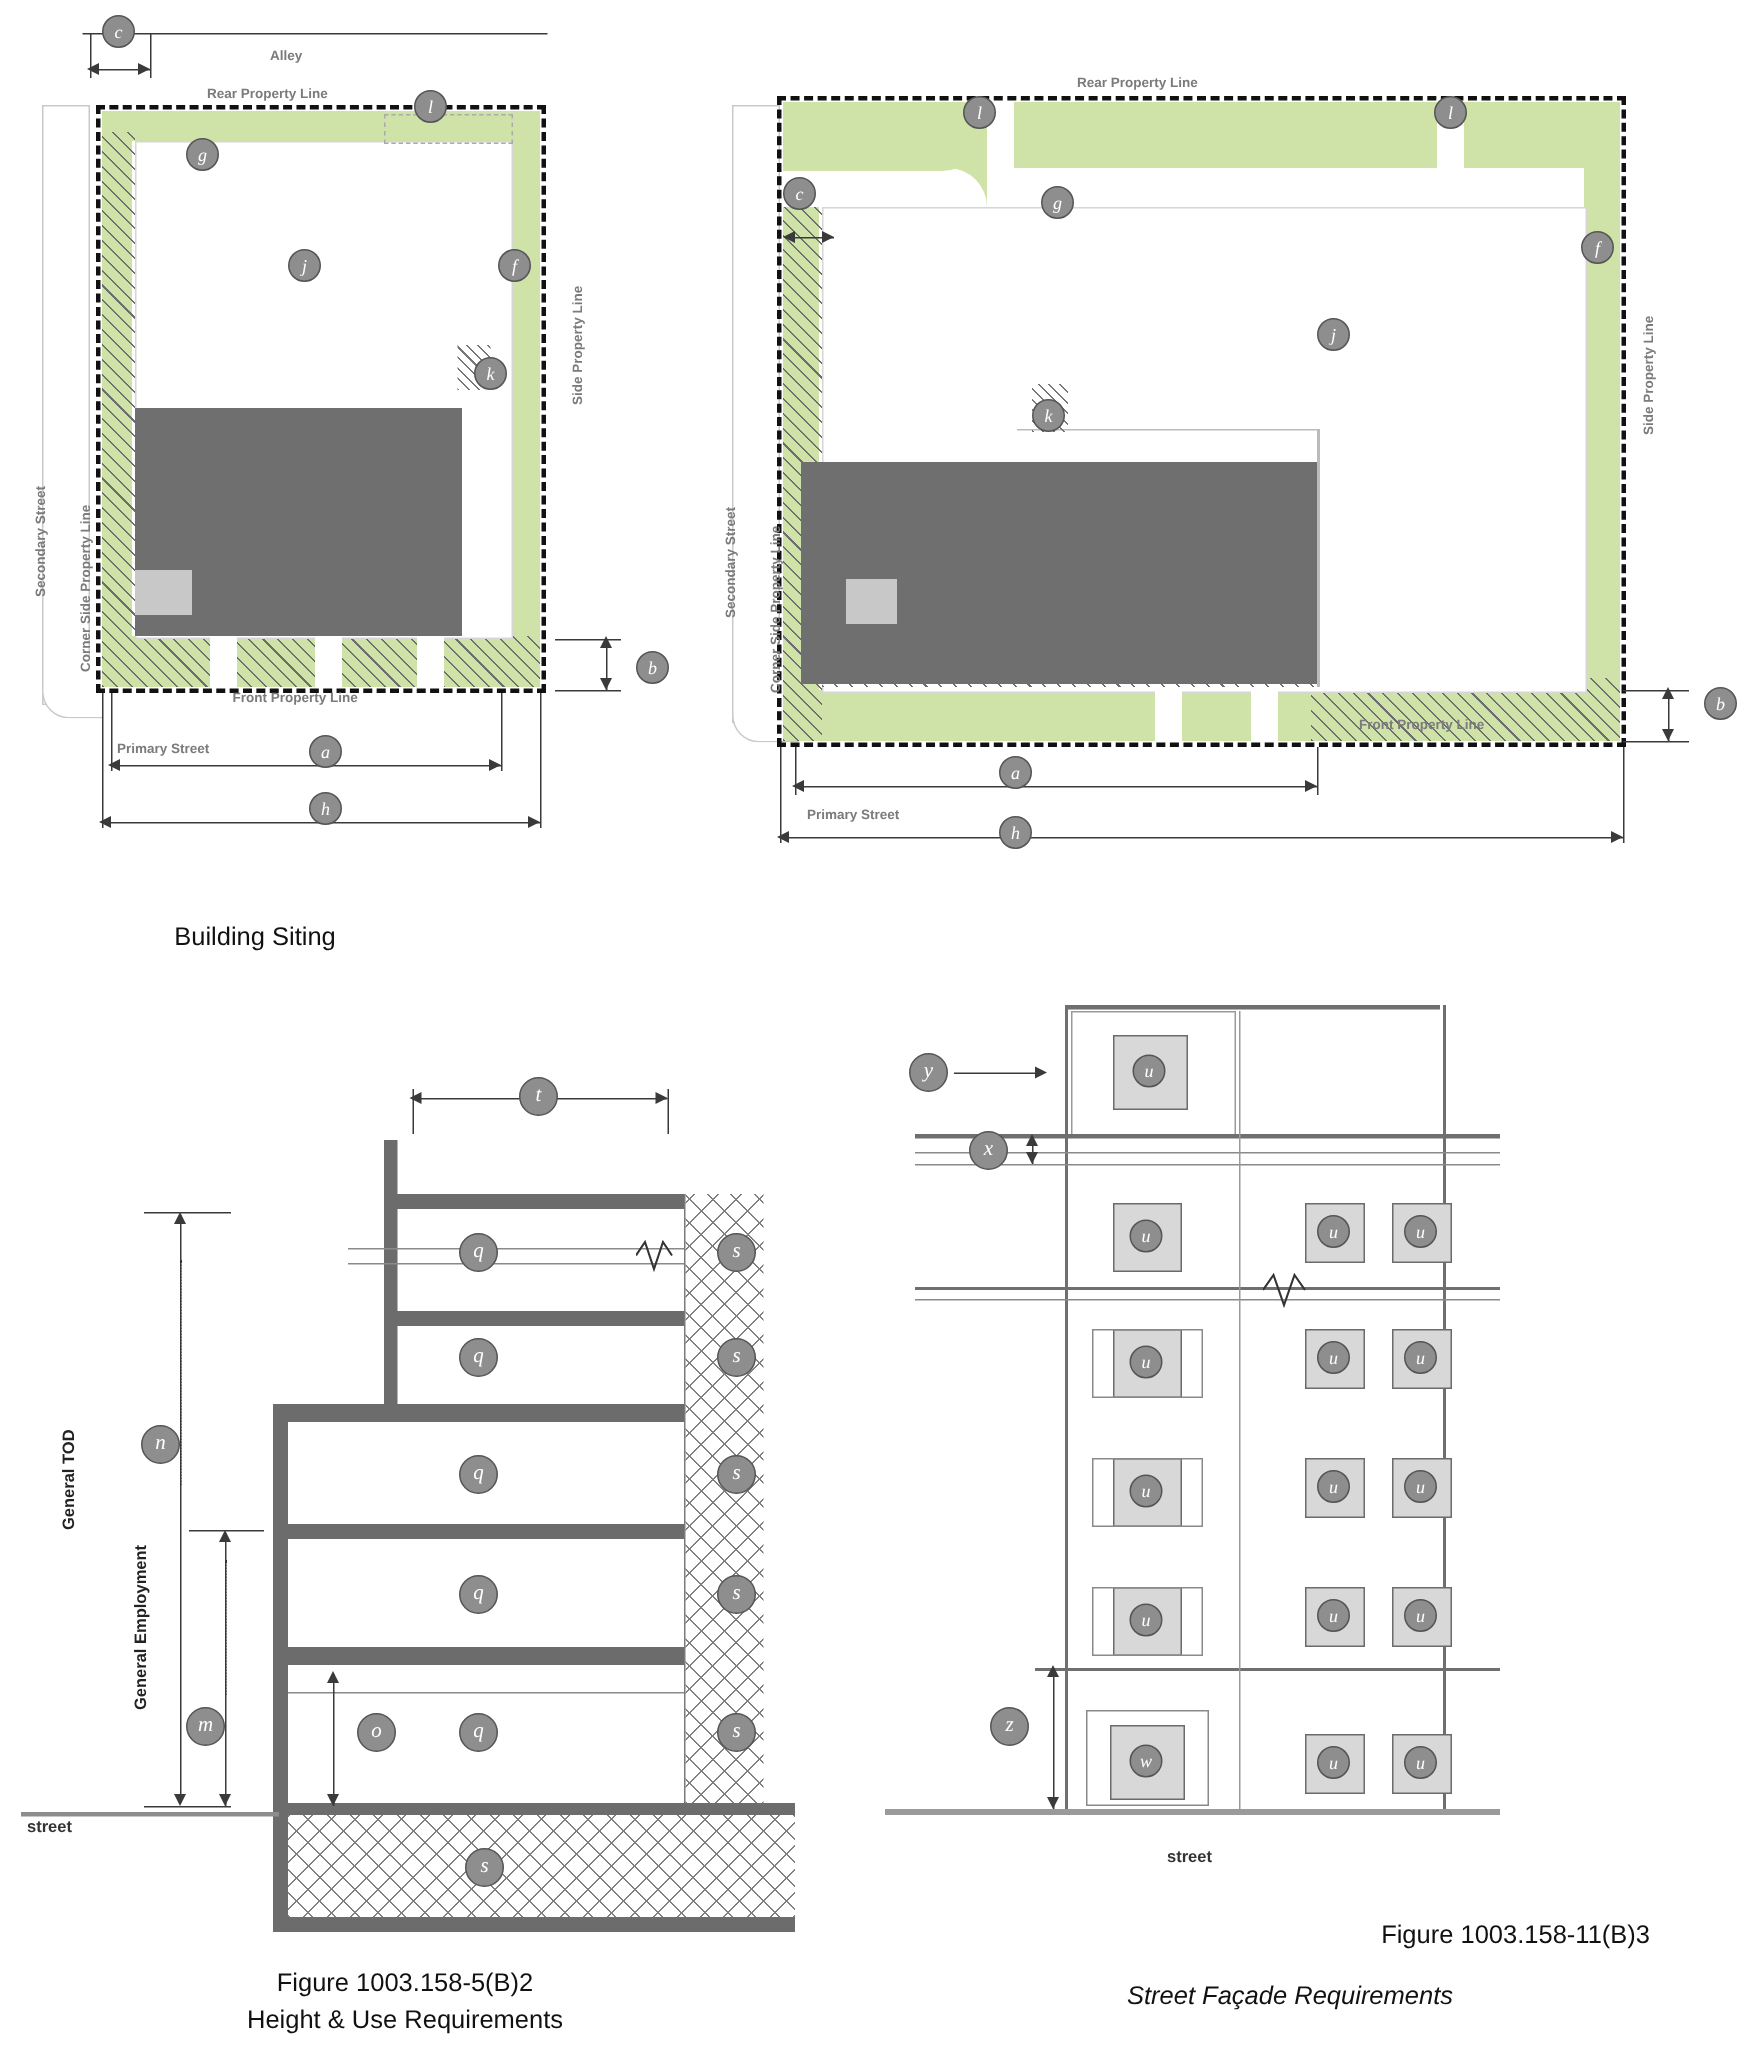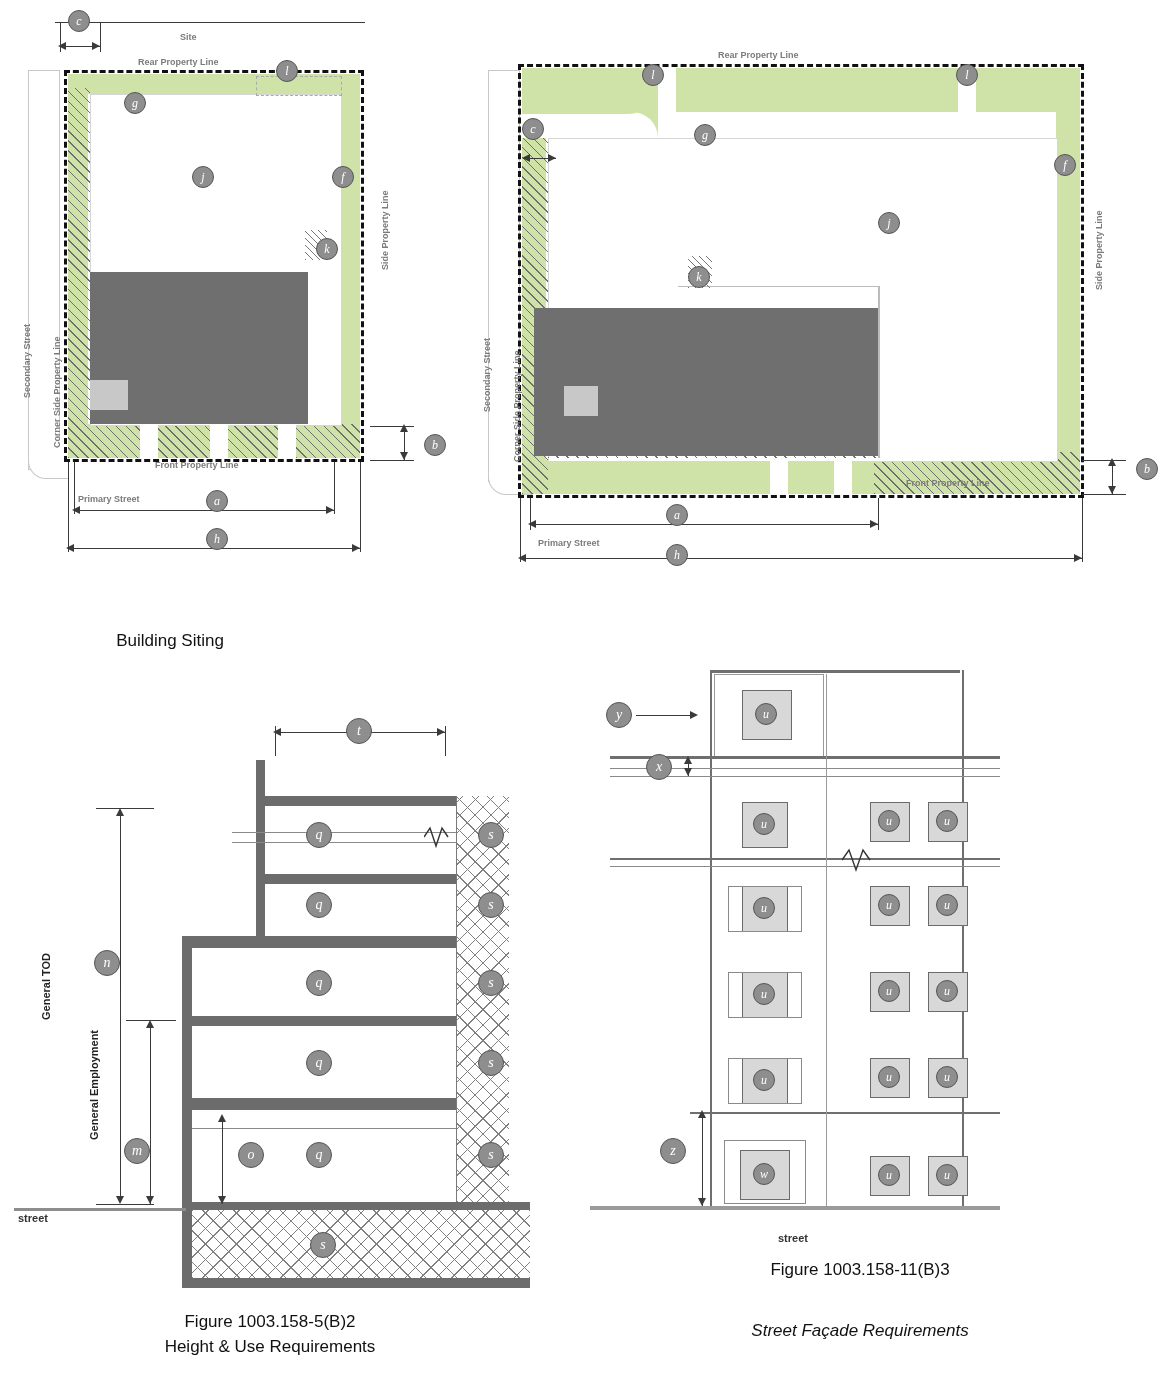--- a/index.html
+++ b/index.html
@@ -62,21 +62,21 @@
 </style>
 </head>
 <body>
 
 <div class="root">
 
   <div class="abs" style="left:0;top:0;width:450px;height:650px;">
 
     <div class="dim dimh" style="left:55px;top:22px;width:310px;"></div>
     <div class="marker" style="left:68px;top:10px;">c</div>
-    <div class="lbl" style="left:180px;top:32px;">Site</div>
+    <div class="lbl" style="left:180px;top:32px;">Alley</div>
     <div class="dim dimh" style="left:60px;top:46px;width:40px;"></div>
     <div class="arrowL" style="left:58px;top:42px;"></div>
     <div class="arrowR" style="left:92px;top:42px;"></div>
     <div class="tick" style="left:60px;top:22px;height:30px;"></div>
     <div class="tick" style="left:100px;top:22px;height:30px;"></div>
 
     <div class="lbl" style="left:138px;top:57px;">Rear Property Line</div>
 
     <div class="abs white solidthin" style="left:28px;top:70px;width:30px;height:398px;border:1px solid #c9c9c9;"></div>
     <div class="abs white" style="left:28px;top:438px;width:40px;height:40px;border-left:1px solid #c9c9c9;border-bottom:1px solid #c9c9c9;border-bottom-left-radius:18px;"></div>
@@ -131,21 +131,21 @@
     <div class="arrowR" style="left:326px;top:506px;"></div>
     <div class="tick" style="left:74px;top:462px;height:52px;"></div>
     <div class="tick" style="left:334px;top:462px;height:52px;"></div>
 
     <div class="dim dimh" style="left:68px;top:548px;width:292px;"></div>
     <div class="arrowL" style="left:66px;top:544px;"></div>
     <div class="arrowR" style="left:352px;top:544px;"></div>
     <div class="tick" style="left:68px;top:462px;height:90px;"></div>
     <div class="tick" style="left:360px;top:462px;height:90px;"></div>
 
-    <div class="cap" style="left:20px;top:613px;width:300px;margin-top:16px;">Building Siting</div>
+    <div class="cap" style="left:20px;top:613px;width:300px;">Building Siting</div>
   </div>
 
   <div class="abs" style="left:460px;top:0;width:707px;height:650px;">
 
     <div class="lbl" style="left:258px;top:50px;">Rear Property Line</div>
 
     <div class="abs white" style="left:28px;top:70px;width:30px;height:410px;border:1px solid #c9c9c9;"></div>
     <div class="abs white" style="left:28px;top:452px;width:44px;height:42px;border-left:1px solid #c9c9c9;border-bottom:1px solid #c9c9c9;border-bottom-left-radius:18px;"></div>
 
     <div class="abs" style="left:58px;top:64px;width:566px;height:434px;border:3px dashed #111;box-sizing:border-box;"></div>
@@ -370,17 +370,17 @@
     <div class="arrowD" style="left:104px;top:108px;"></div>
 
     <div class="marker lg" style="left:80px;top:478px;">z</div>
     <div class="dim dimv" style="left:122px;top:452px;height:94px;"></div>
     <div class="arrowU" style="left:118px;top:450px;"></div>
     <div class="arrowD" style="left:118px;top:538px;"></div>
 
     <div class="ground" style="left:10px;top:546px;width:410px;height:4px;background:#9a9a9a;"></div>
     <div class="lbl blk" style="left:198px;top:572px;font-size:11px;color:#333;">street</div>
 
-    <div class="cap" style="left:40px;top:598px;width:480px;">Figure 1003.158-11(B)3</div>
+    <div class="cap" style="left:40px;top:618px;width:480px;text-align:right;">Figure 1003.158-11(B)3</div>
     <div class="cap" style="left:40px;top:659px;width:480px;font-style:italic;">Street Façade Requirements</div>
   </div>
 
 </div>
 
 </body></html>

